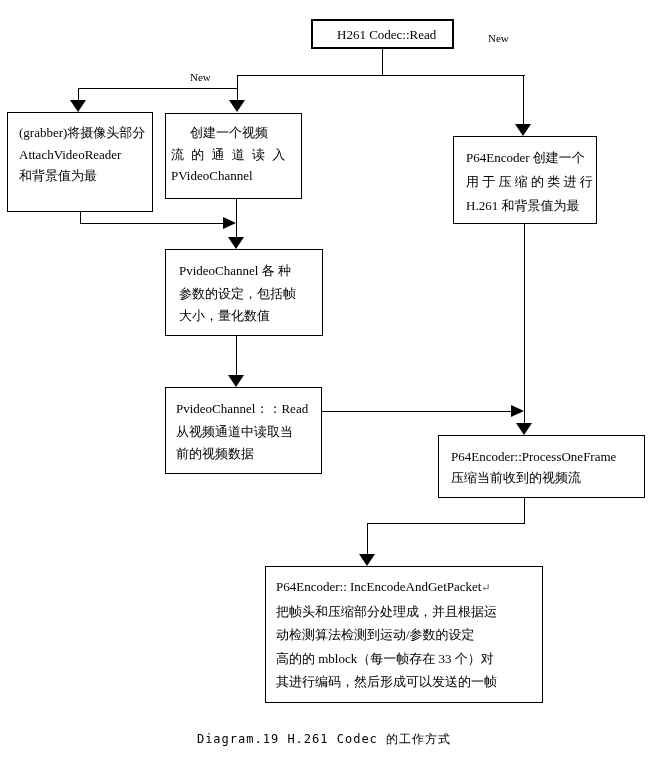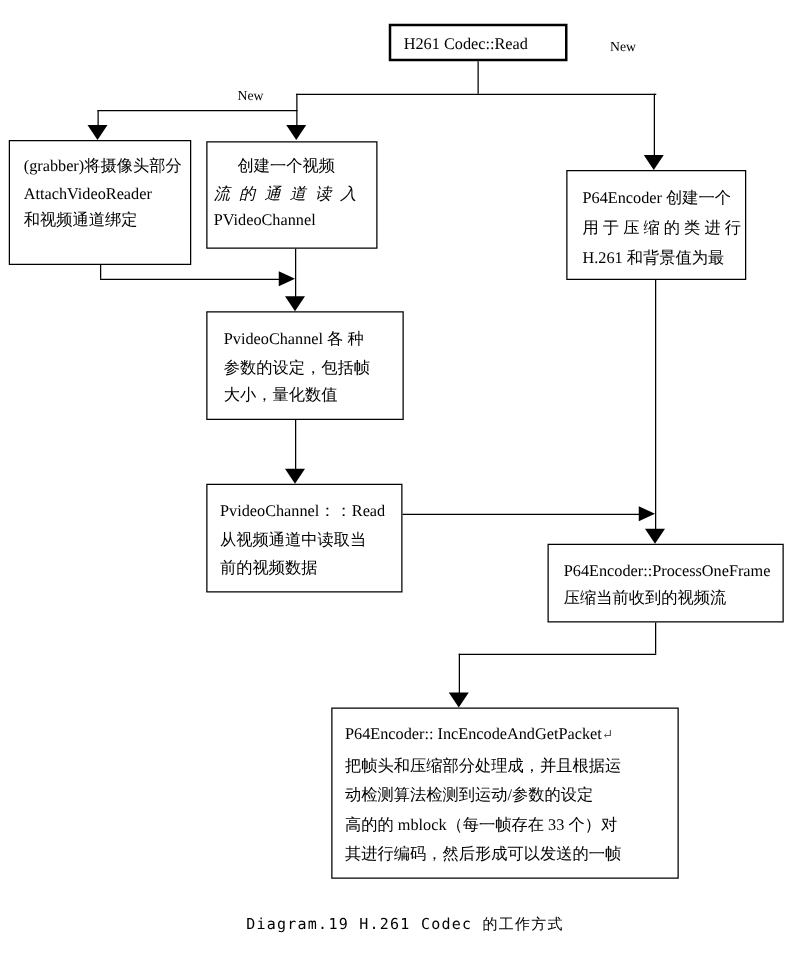--- a/index.html
+++ b/index.html
@@ -50,33 +50,33 @@
     font-family: "DejaVu Sans Mono", monospace;
     font-size: 12px;
     letter-spacing: 1px;
   }
 </style>
 </head>
 <body>
 
 <div id="canvas">
 
-  <div class="box" style="left:311px; top:19px; width:143px; height:30px; border-width:2px; padding:3px 0 0 10px;">
+  <div class="box" style="left:311px; top:19px; width:143px; height:30px; border-width:2px; padding:3px 0 0 24px;">
     <div class="bline">H261 Codec::Read</div>
   </div>
 
   <div class="box" style="left:7px; top:112px; width:146px; height:100px; padding:9px 0 0 11px;">
     <div class="bline">(grabber)将摄像头部分</div>
     <div class="bline">AttachVideoReader</div>
-    <div class="bline">和视频通道绑定</div>
+    <div class="bline">和背景值为最</div>
   </div>
 
   <div class="box" style="left:165px; top:113px; width:137px; height:86px; padding:8px 0 0 5px;">
     <div class="bline ind">创建一个视频</div>
-    <div class="bline" style="letter-spacing:2px;font-style:italic;">流 的 通 道 读 入</div>
+    <div class="bline" style="letter-spacing:2px;">流 的 通 道 读 入</div>
     <div class="bline">PVideoChannel</div>
   </div>
 
   <div class="box" style="left:453px; top:136px; width:144px; height:88px; padding:9px 0 0 12px; line-height:24px;">
     <div class="bline">P64Encoder 创建一个</div>
     <div class="bline">用 于 压 缩 的 类 进 行</div>
     <div class="bline">H.261 和背景值为最</div>
   </div>
 
   <div class="box" style="left:165px; top:387px; width:157px; height:87px; padding:10px 0 0 10px; line-height:22.5px;">
@@ -84,21 +84,21 @@
     <div class="bline">从视频通道中读取当</div>
     <div class="bline">前的视频数据</div>
   </div>
 
   <div class="box" style="left:165px; top:249px; width:158px; height:87px; padding:10px 0 0 13px; line-height:22.5px;">
     <div class="bline">PvideoChannel 各 种</div>
     <div class="bline">参数的设定，包括帧</div>
     <div class="bline">大小，量化数值</div>
   </div>
 
-  <div class="box" style="left:438px; top:435px; width:189px; height:63px; padding:10px 16px 0 12px; line-height:21px;">
+  <div class="box" style="left:438px; top:435px; width:207px; height:63px; padding:10px 16px 0 12px; line-height:21px;">
     <div class="bline">P64Encoder::ProcessOneFrame</div>
     <div class="bline">压缩当前收到的视频流</div>
   </div>
 
   <div class="box" style="left:265px; top:566px; width:278px; height:137px; padding:8px 0 0 10px; line-height:23.5px;">
     <div class="bline"><span>P64Encoder:: IncEncodeAndGetPacket</span><span class="ret">↵</span></div>
     <div class="bline">把帧头和压缩部分处理成，并且根据运</div>
     <div class="bline">动检测算法检测到运动/参数的设定</div>
     <div class="bline">高的的 mblock（每一帧存在 33 个）对</div>
     <div class="bline">其进行编码，然后形成可以发送的一帧</div>

